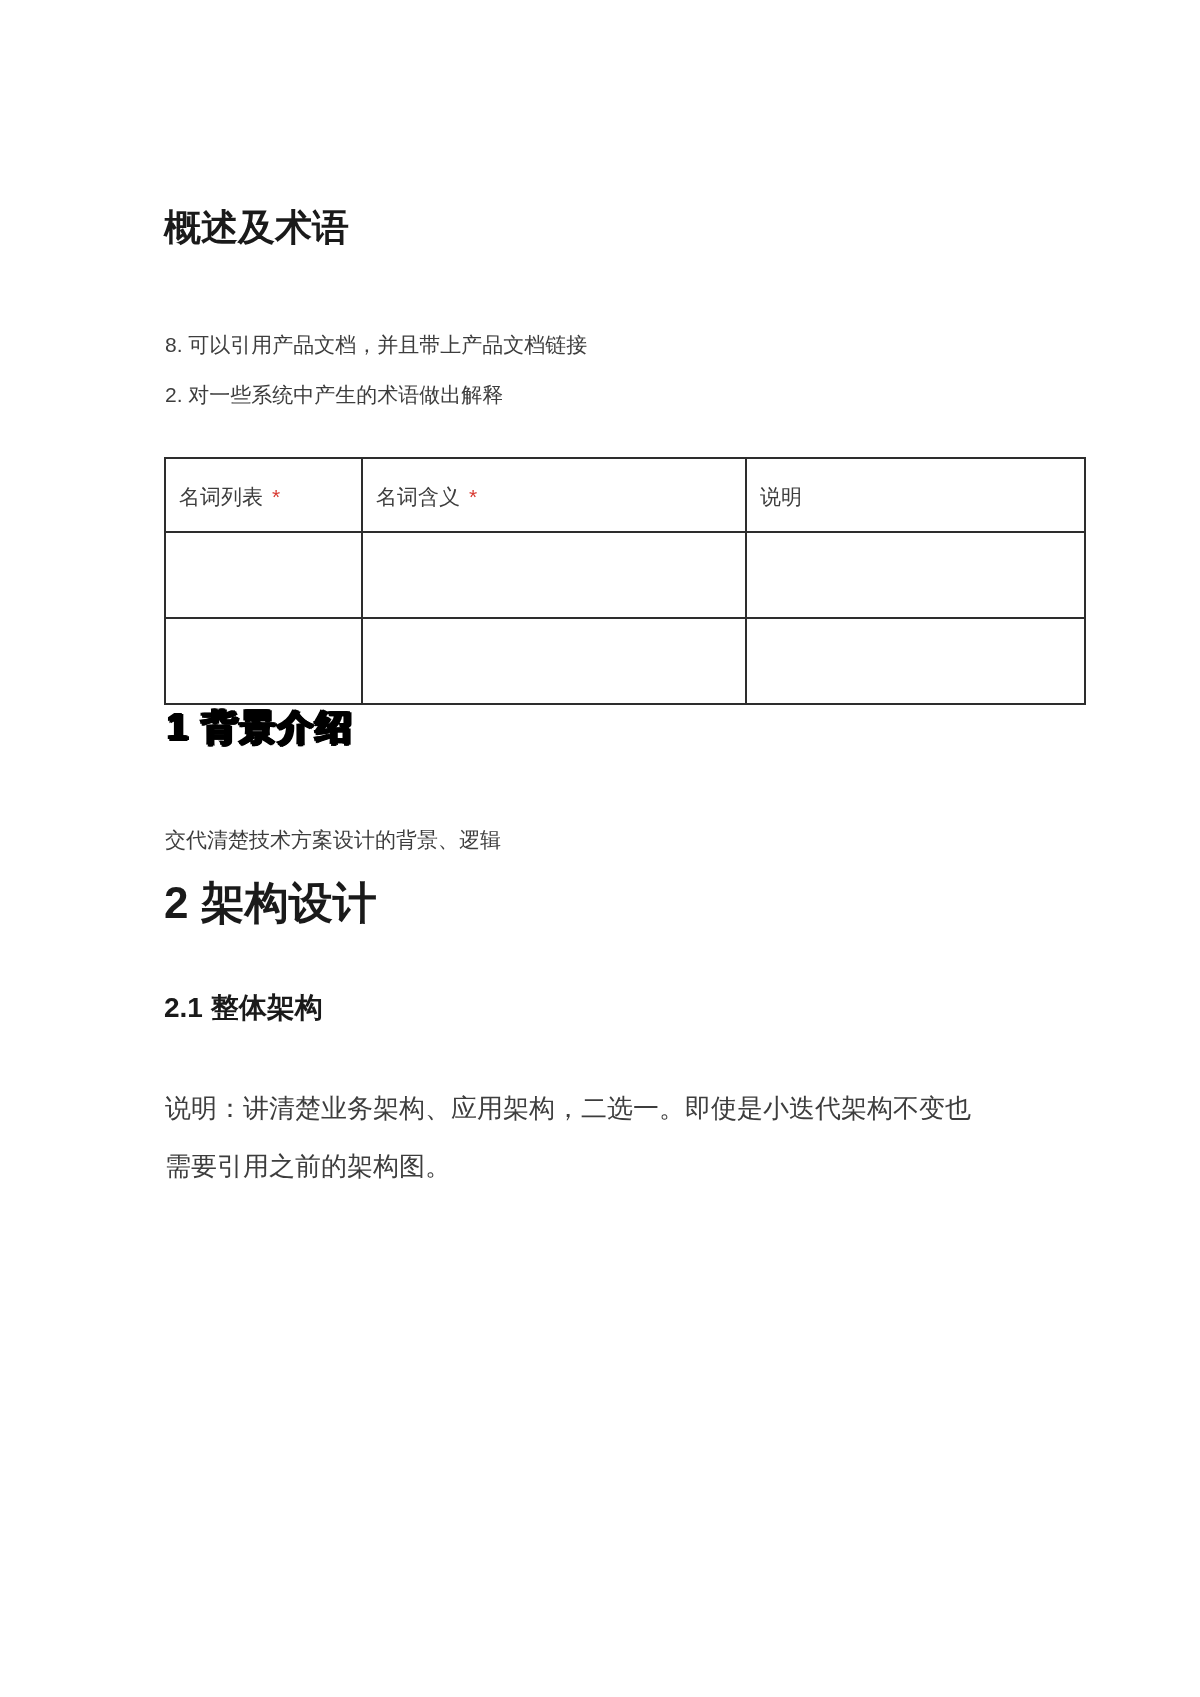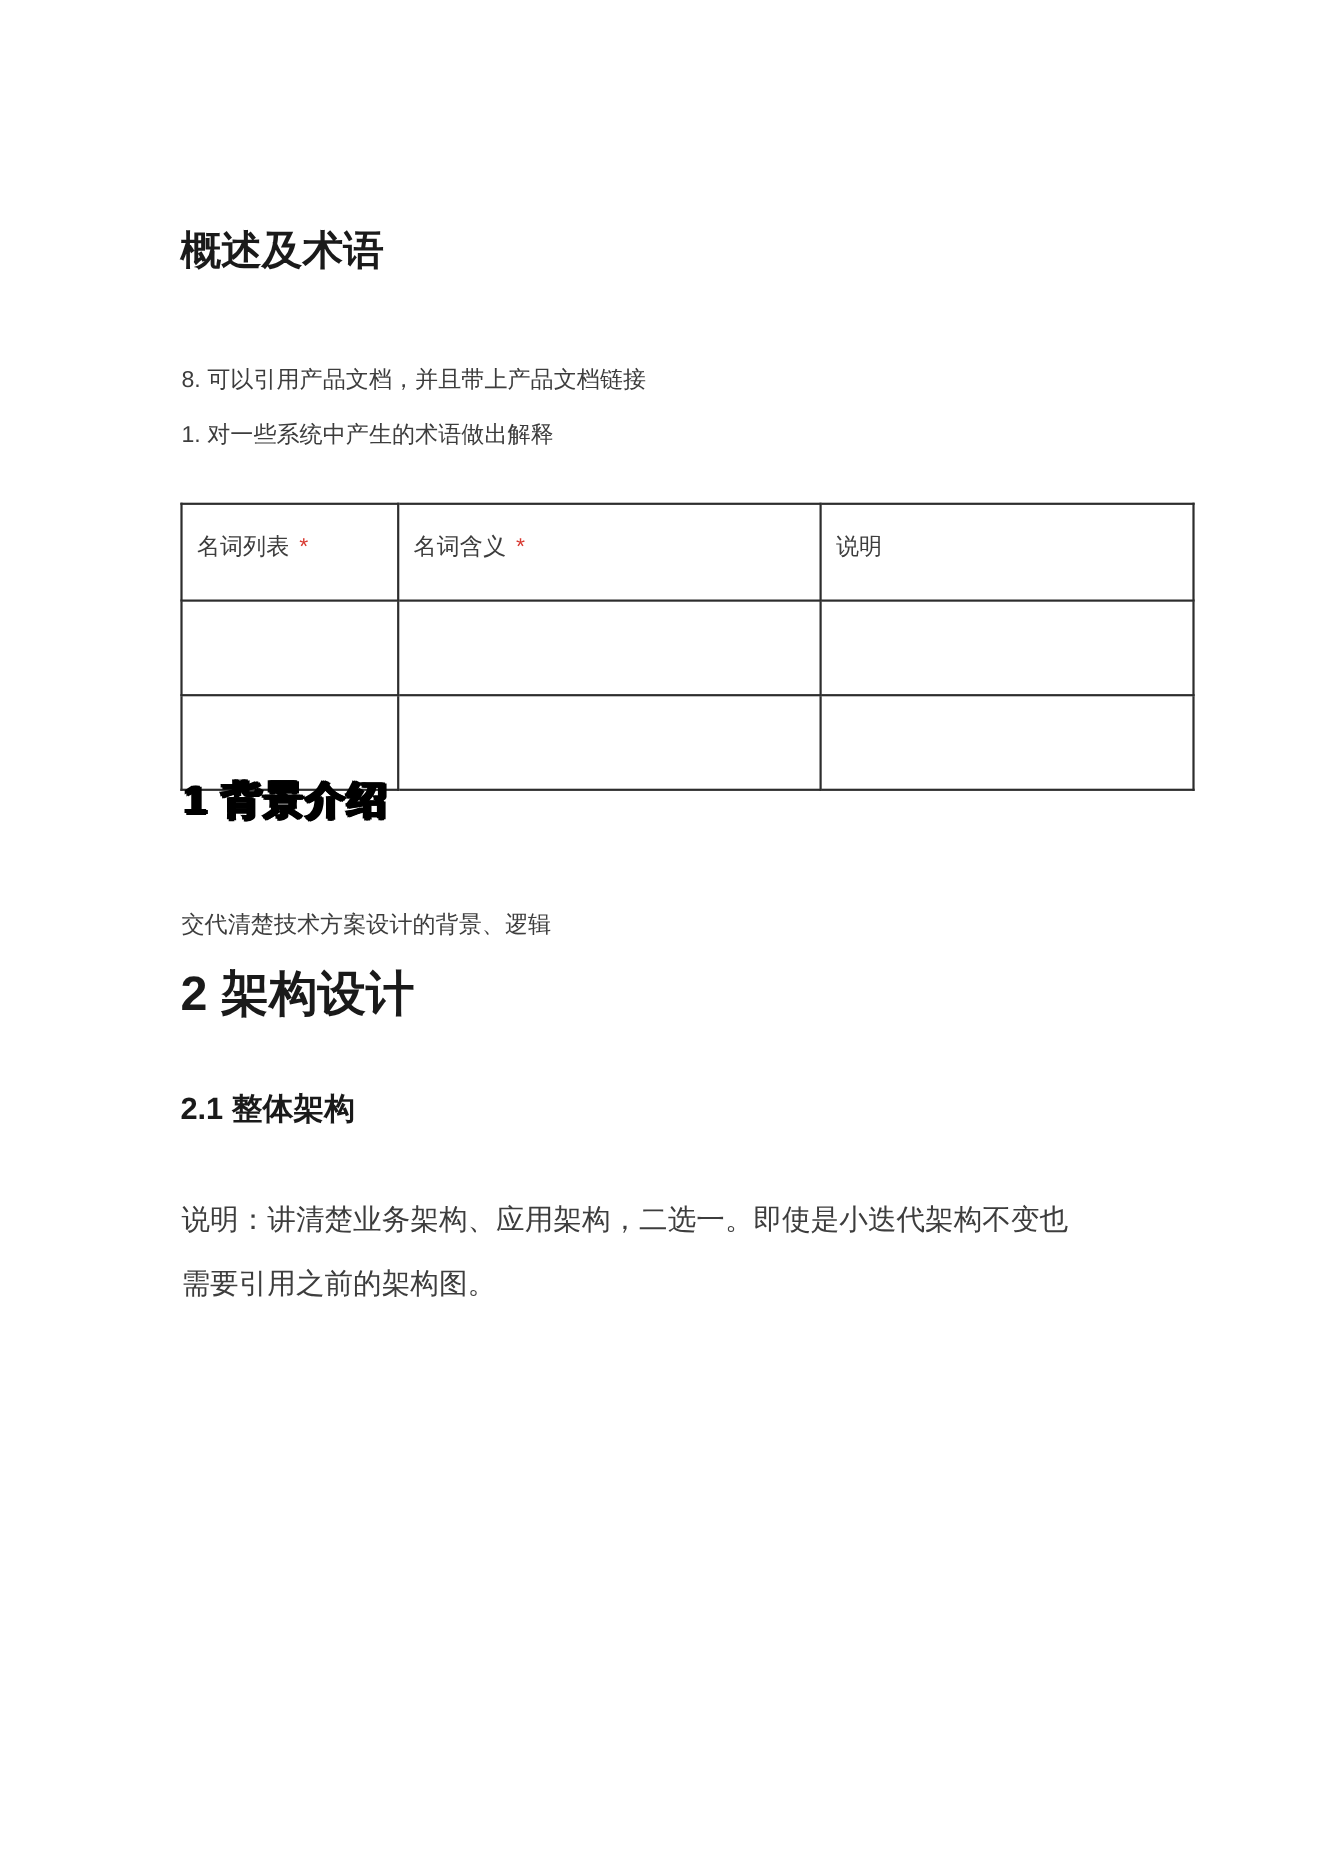--- a/index.html
+++ b/index.html
@@ -49,21 +49,21 @@
     border-collapse: collapse;
     table-layout: fixed;
   }
   table.glossary td {
     border: 2px solid #2d2d2d;
     vertical-align: top;
     padding: 24px 8px 0 13px;
     font-size: 21px;
     color: #3d3d3d;
   }
-  table.glossary tr.hdr td { height: 88px; }
+  table.glossary tr.hdr td { height: 74px; }
   table.glossary tr.body-row td { height: 86px; }
   .req {
     color: #d83931;
     margin-left: 9px;
     font-size: 21px;
   }
 
   .h-background {
     position: absolute;
     top: 703px;
@@ -118,21 +118,21 @@
 </head>
 <body>
 
 <div class="page">
 
 
   <div class="h-overview">概述及术语</div>
 
   <div class="note-1">8. 可以引用产品文档，并且带上产品文档链接</div>
 
-  <div class="note-2">1. 对一些系统中产生的术语做出解释</div>
+  <div class="note-2">2. 对一些系统中产生的术语做出解释</div>
 
   <table class="glossary">
     <colgroup>
       <col style="width:197px">
       <col style="width:384px">
       <col style="width:339px">
     </colgroup>
     <tbody>
       <tr class="hdr">
         <td>

